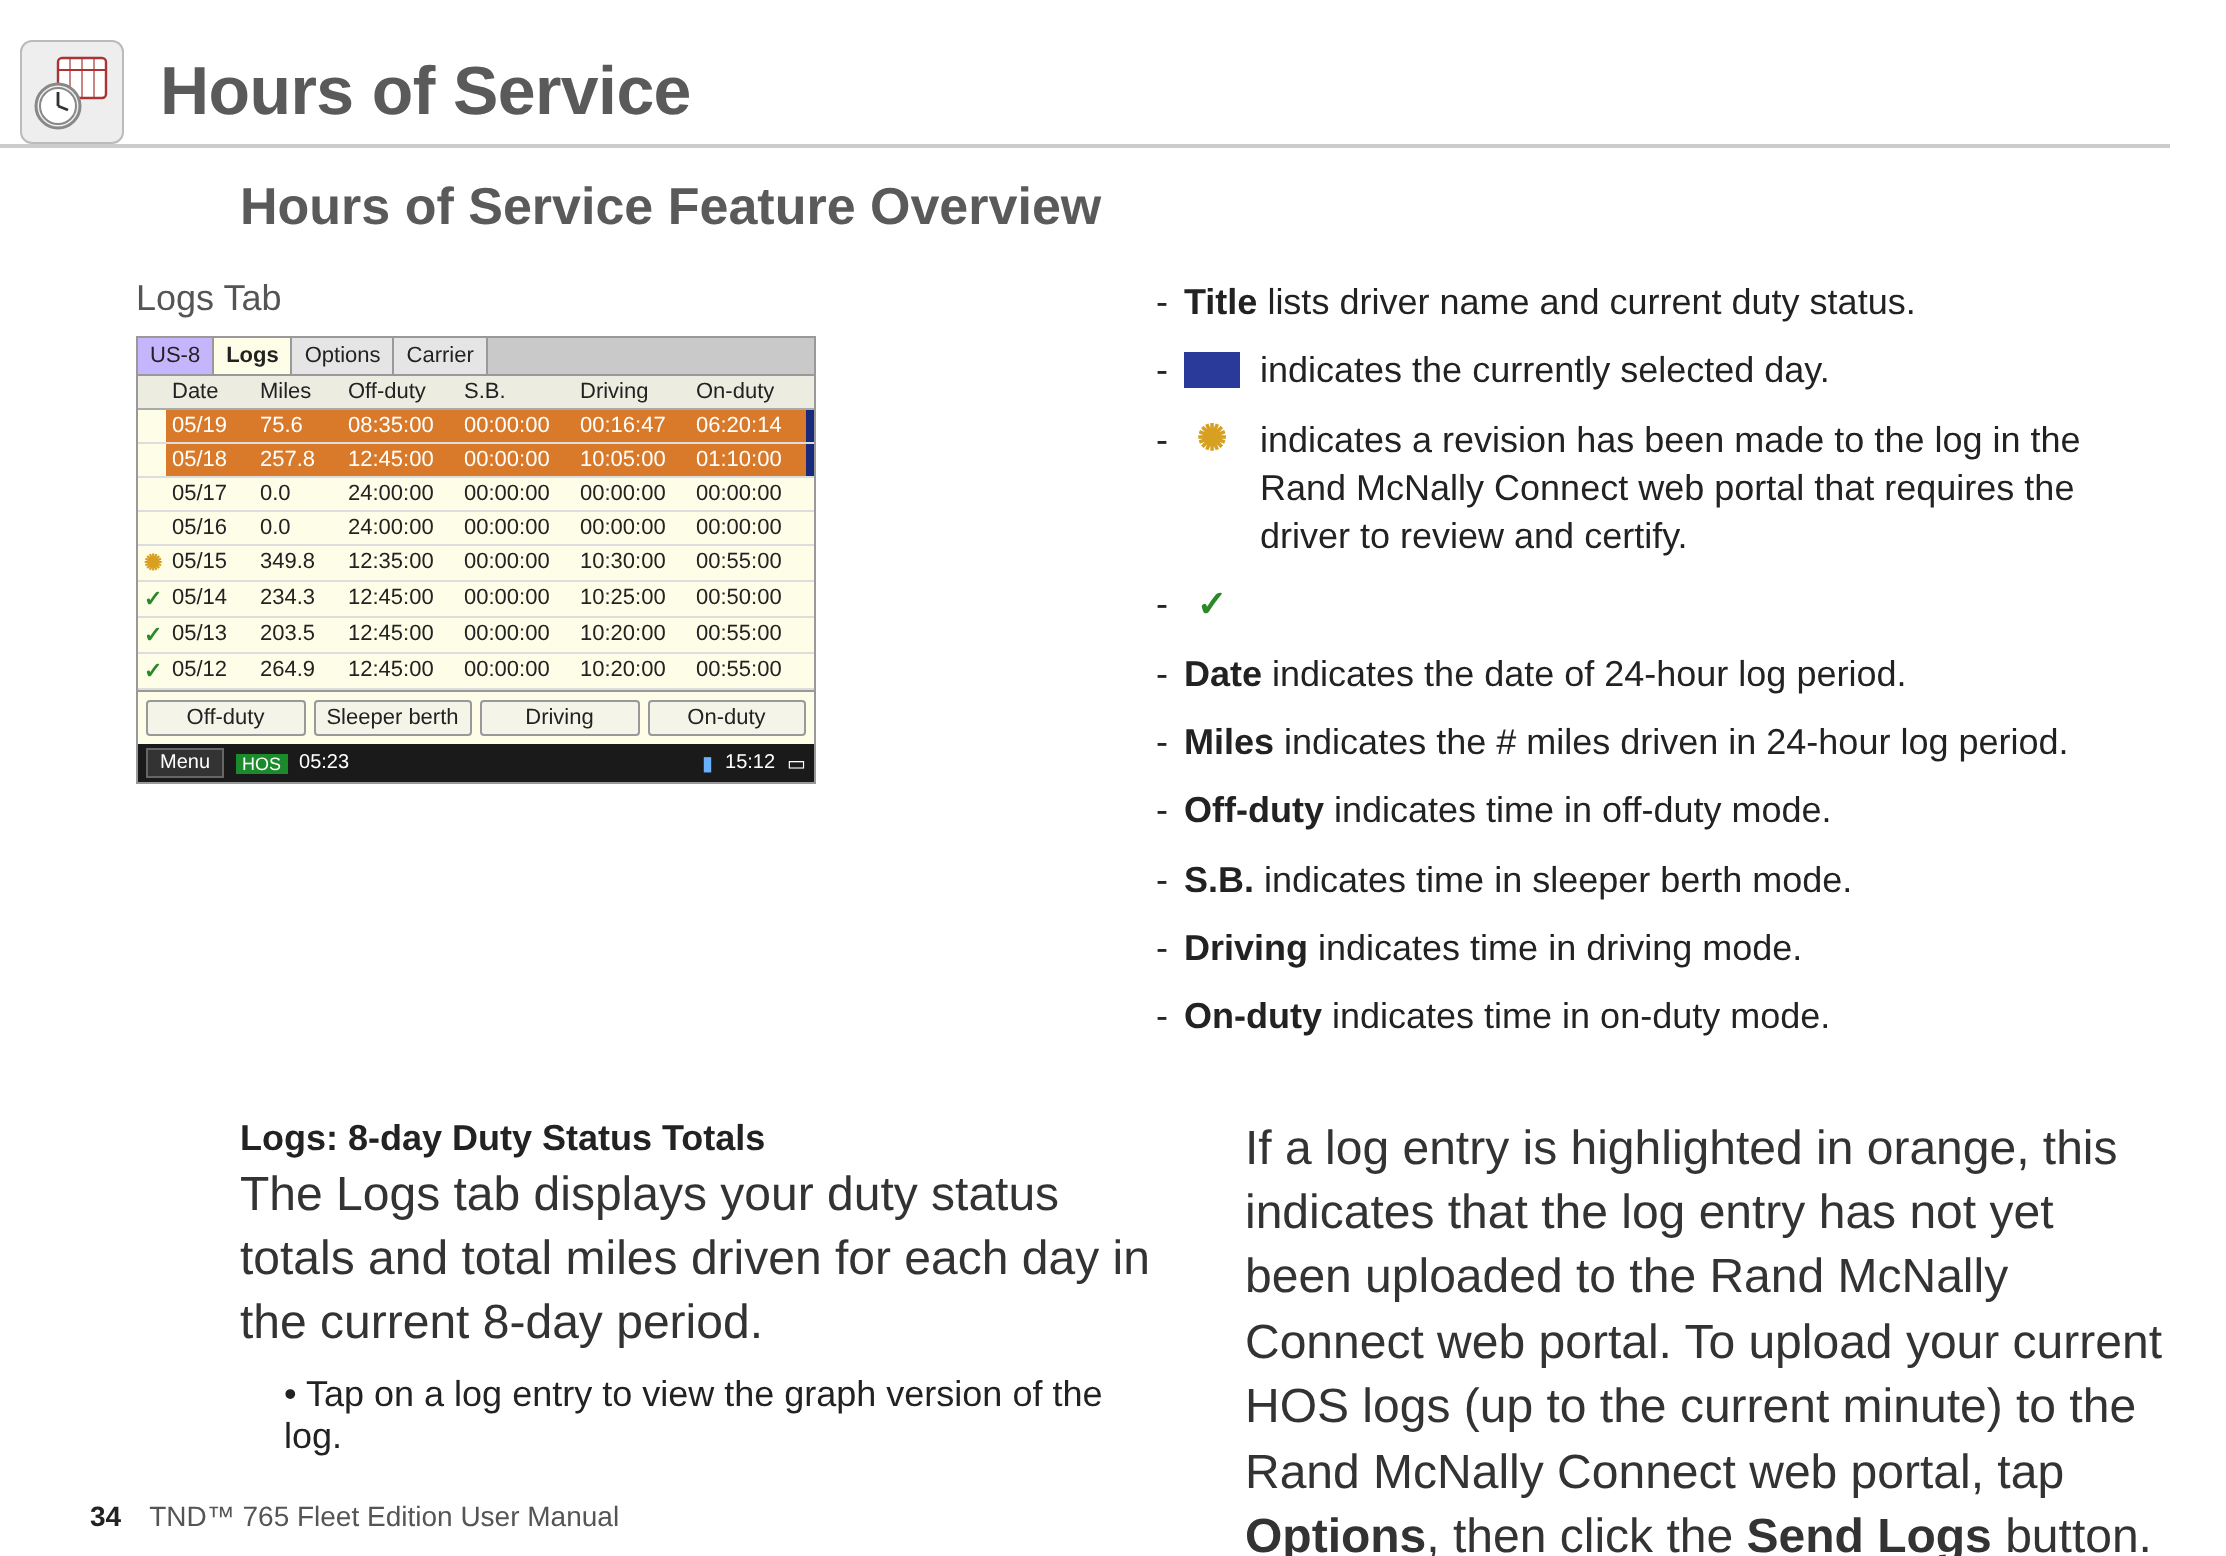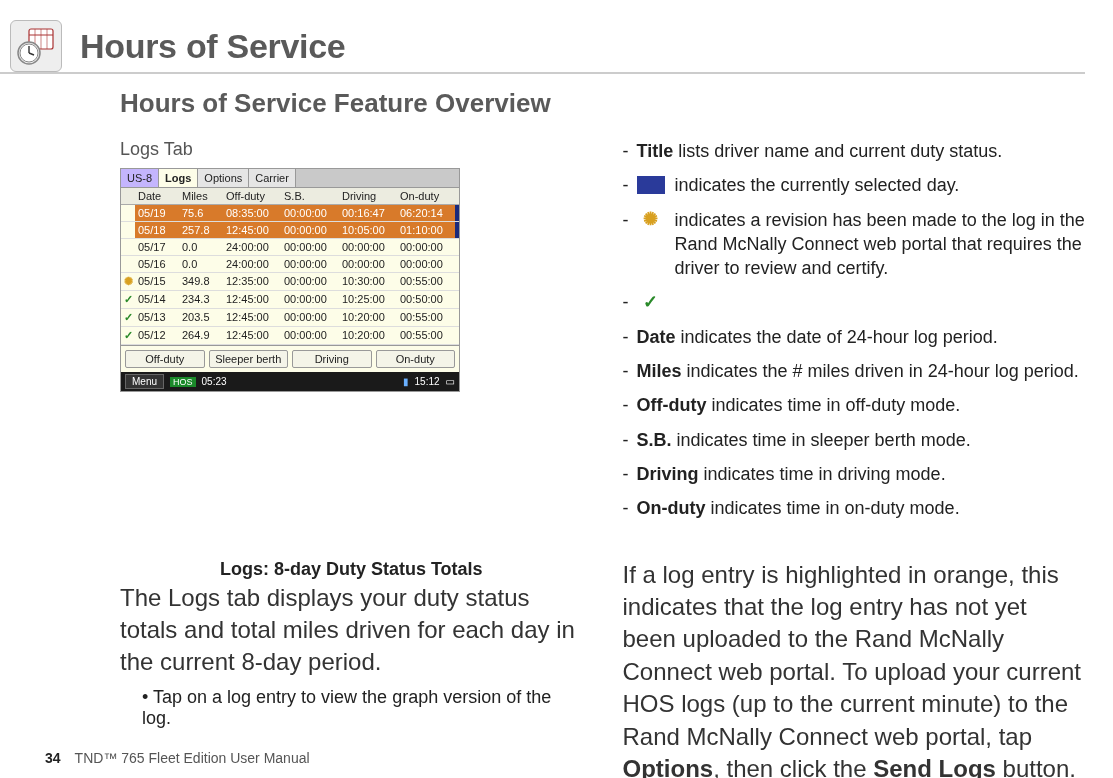--- a/index.html
+++ b/index.html
@@ -41,21 +41,21 @@
     font-size: 26px;
     font-weight: 700;
     color: #5a5a5a;
     margin-left: 120px;
     margin-bottom: 20px;
   }
   .columns {
     display: flex;
     gap: 40px;
   }
-  .left-col { width: 470px; margin-left:120px; }
+  .left-col { width: 470px; margin-left:68px; }
   .right-col { width: 470px; }
   .tab-label { font-size:18px; color:#555; margin-bottom:8px; }
 
   
   .shot {
     width: 340px;
     background:#fdfde8;
     border:1px solid #999;
     font-family: Arial, sans-serif;
     font-size:11px;
@@ -93,21 +93,21 @@
     display:flex; align-items:center; gap:6px;
     background:#1a1a1a; color:#fff; padding:2px 4px; font-size:10px;
   }
   .shot-status .menu { background:#333; padding:1px 6px; border:1px solid #666;}
   .shot-status .hos { background:#1a8a2a; padding:0 3px; font-size:9px;}
   .shot-status .sp { flex:1; }
 
   .mini-check { color:#2a8a2a; font-weight:bold; }
   .mini-star { color:#d8a020; font-weight:bold; }
 
-  .section-title { font-weight:700; font-size:18px; margin-bottom:2px;text-align:center; }
+  .section-title { font-weight:700; font-size:18px; margin-bottom:2px; }
   .body-text { font-size:24px; line-height:1.35; color:#333; }
   .bullet { margin: 8px 0 0 22px; font-size:18px; }
   .bullet::before { content:"•  "; }
 
   .def-list { font-size:18px; line-height:1.35; }
   .def-item { display:flex; margin-bottom:10px; }
   .dash { width:14px; flex-shrink:0; }
   .def-icon {
     width:28px; height:18px; flex-shrink:0;
     margin-right:10px; margin-top:3px;

